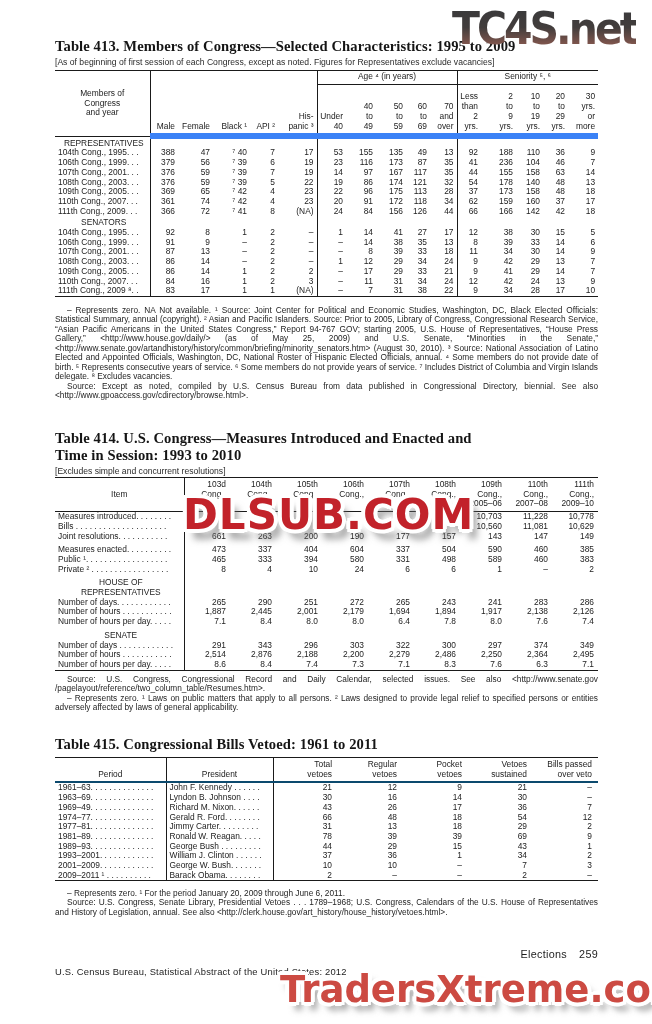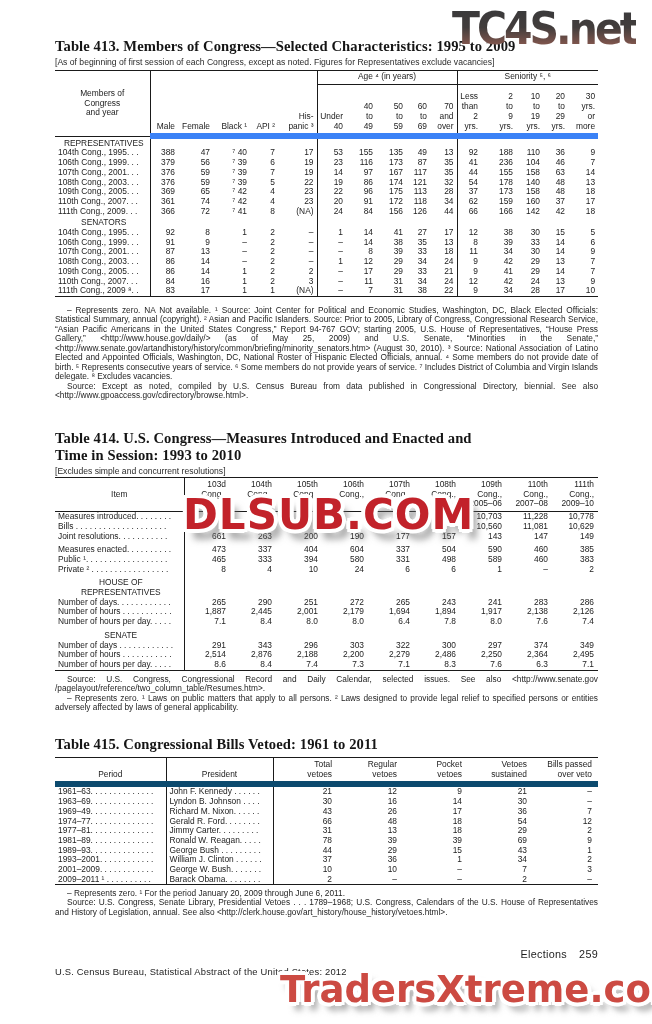--- a/index.html
+++ b/index.html
@@ -52,21 +52,21 @@
     vertical-align:bottom; white-space:pre-line; text-align:right;
     padding:2px 4px 2px 0; border-bottom:1px solid #1a1a1a;
   }
   .t414 td { padding:0 4px 0 0; text-align:right; white-space:nowrap; overflow:hidden; }
   .t414 td.stub { text-align:left; padding:0 0 0 3px; border-right:1px solid #1a1a1a; }
   .t414 td.section { text-align:center; white-space:pre-line; padding-top:3px; }
   .t414 tr.gap td { padding-top:4px; }
 
   
   .t415 { top:757px; }
-  .t415 th { vertical-align:bottom; white-space:pre-line; padding:2px 6px 2px 0; border-bottom:6px solid #0c4a6e; }
+  .t415 th { vertical-align:bottom; white-space:pre-line; padding:2px 6px 2px 0; border-bottom:2px solid #0c4a6e; }
   .t415 th.stubh { text-align:center; padding:2px 0; }
   .t415 th.colnum { text-align:right; }
   .t415 th.b-r, .t415 td.b-r { border-right:1px solid #1a1a1a; }
   .t415 td { padding:0 6px 0 0; text-align:right; white-space:nowrap; overflow:hidden; }
   .t415 td.period, .t415 td.president { text-align:left; padding:0 0 0 3px; }
 
   
   .fnblock { position:absolute; left:0; width:543px; }
   .fnblock p.fn {
     margin:0; font-size:8.3px; line-height:9.45px; color:#242424;

